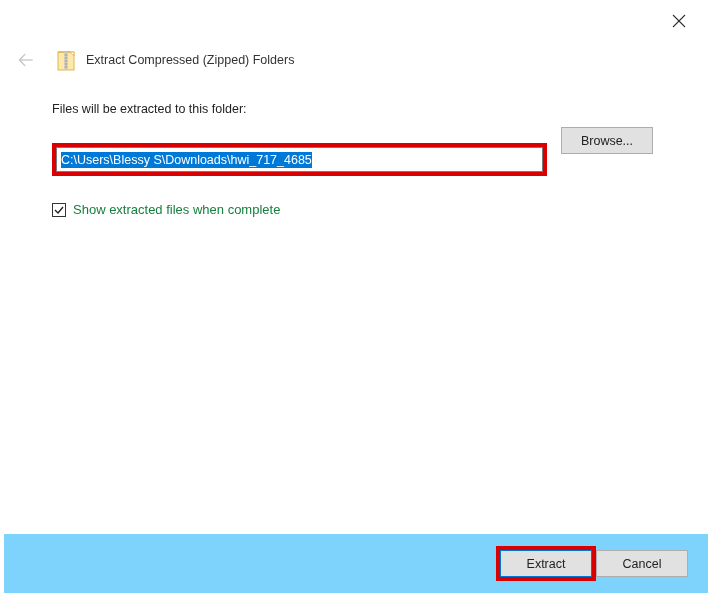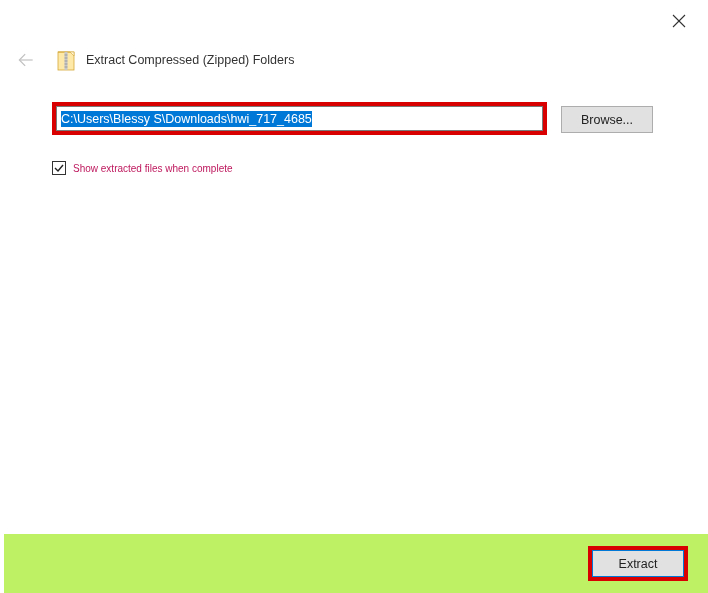--- a/index.html
+++ b/index.html
@@ -78,20 +78,21 @@
     }
     .path-row {
       display: flex;
       align-items: flex-start;
       gap: 14px;
       margin-bottom: 26px;
     }
     .path-input-wrap {
       border: 4px solid #d80000;
       padding: 0;
+      margin-top: 20px;
     }
     .path-input {
       width: 487px;
       height: 25px;
       border: 1px solid #7a7a7a;
       padding: 0 4px;
       font-family: inherit;
       font-size: 12.5px;
       color: #fff;
       background: #ffffff;
@@ -127,30 +128,30 @@
       align-items: center;
       justify-content: center;
       cursor: pointer;
       background: #fff;
     }
     .checkbox svg {
       width: 10px;
       height: 10px;
     }
     .check-label {
-      font-size: 10px;
-      color: #be185d;
+      font-size: 13px;
+      color: #15803d;
     }
     .footer {
       position: absolute;
       bottom: 0;
       left: 4px;
       right: 0;
       height: 59px;
-      background: #bef264;
+      background: #7dd3fc;
       display: flex;
       justify-content: flex-end;
       align-items: center;
       padding-right: 20px;
     }
     .extract-wrap {
       border: 4px solid #d80000;
       padding: 0;
     }
     .action-btn {
@@ -196,20 +197,21 @@
       <line x1="7.5" y1="12" x2="10.5" y2="12" stroke="#888" stroke-width="0.7"></line>
       <line x1="7.5" y1="15" x2="10.5" y2="15" stroke="#888" stroke-width="0.7"></line>
       <line x1="7.5" y1="18" x2="10.5" y2="18" stroke="#888" stroke-width="0.7"></line>
     </svg>
   </div>
   <div class="wizard-title">Extract Compressed (Zipped) Folders</div>
 </div>
 
 <div class="content">
 
+  <div class="field-label">Files will be extracted to this folder:</div>
 
   <div class="path-row">
     <div class="path-input-wrap">
       <div class="path-input">
         <span class="sel">C:\Users\Blessy S\Downloads\hwi_717_4685</span>
       </div>
     </div>
     <button class="browse-btn">Browse...</button>
   </div>
 
@@ -220,13 +222,14 @@
       </svg>
     </div>
     <div class="check-label">Show extracted files when complete</div>
   </div>
 </div>
 
 <div class="footer">
   <div class="extract-wrap">
     <button class="action-btn primary">Extract</button>
   </div>
+  <button class="action-btn">Cancel</button>
 </div>
 
 </body></html>

